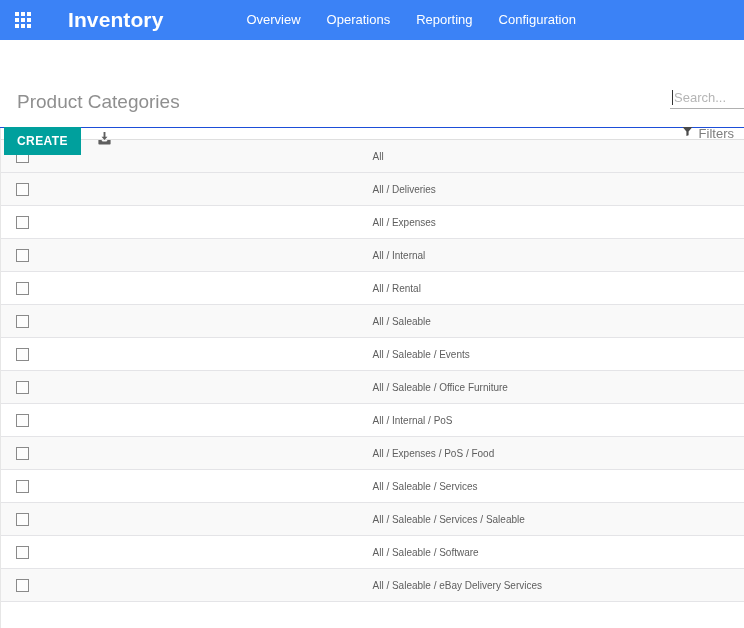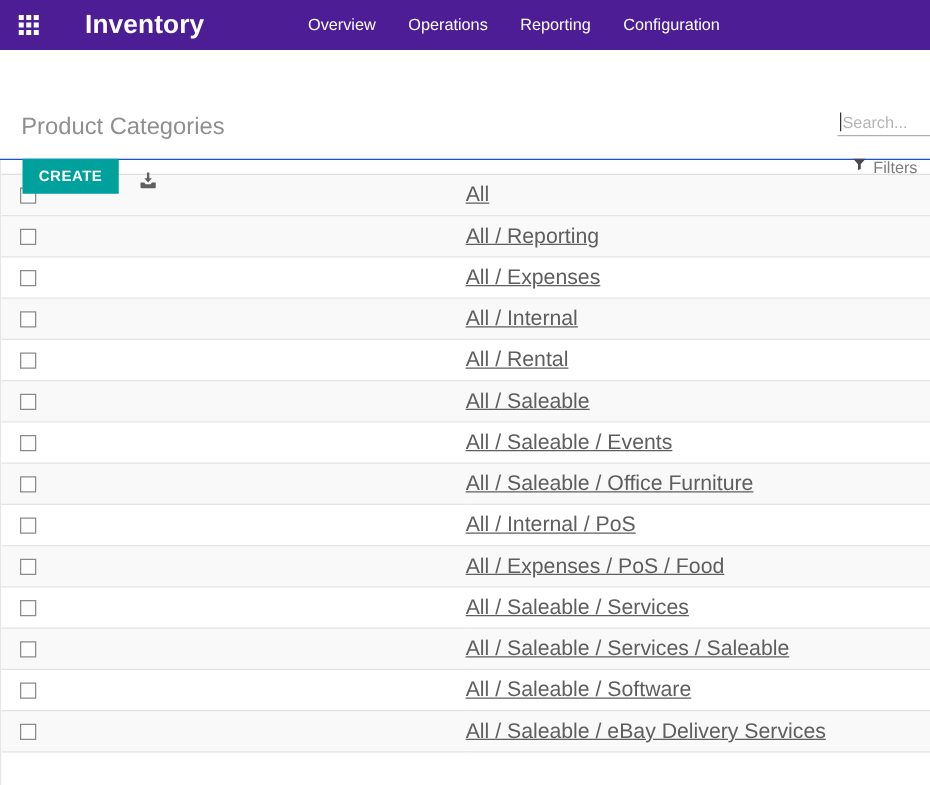--- a/index.html
+++ b/index.html
@@ -11,21 +11,21 @@
     height: 628px;
     background: #ffffff;
     font-family: "Liberation Sans", sans-serif;
     overflow: hidden;
     color: #4c4c4c;
   }
 
   
   .navbar {
     height: 40px;
-    background: #4c1d95;
+    background: #3b82f6;
     display: flex;
     align-items: center;
     position: relative;
   }
   .apps-grid {
     width: 46px;
     height: 40px;
     display: flex;
     align-items: center;
     justify-content: center;
@@ -80,24 +80,24 @@
     position: absolute;
     left: 17px;
     top: 51px;
     font-size: 19px;
     color: #8f8f8f;
     line-height: 22px;
     white-space: nowrap;
   }
   .btn-row {
     position: absolute;
-    left: 18px;
+    left: 4px;
     top: 87px;
     display: flex;
-    align-items: flex-end;
+    align-items: flex-start;
   }
   .btn-create {
     background: #00a09d;
     color: #ffffff;
     border: none;
     font-family: "Liberation Sans", sans-serif;
     font-size: 12px;
     font-weight: bold;
     letter-spacing: .4px;
     padding: 7px 13px 7px 13px;
@@ -194,26 +194,25 @@
     width: 13px;
     height: 13px;
     border: 1px solid #8a8a8a;
     background: #fdfdfd;
     display: block;
     box-sizing: border-box;
     cursor: pointer;
   }
   td.name-cell {
     padding: 0;
-    font-size: 17px;
+    font-size: 10px;
     color: #5e5e5e;
     vertical-align: middle;
     white-space: nowrap;
     cursor: pointer;
-    text-decoration: underline;
   }
   
   .list-wrap { border-left: 1px solid #e6e6e6; }
 </style>
 </head>
 <body>
 
 <div class="navbar">
 
   <div class="apps-grid">
@@ -284,21 +283,21 @@
         <tr class="odd">
           <td class="cb-cell">
             <span class="row-checkbox"></span>
           </td>
           <td class="name-cell">All</td>
         </tr>
         <tr class="odd">
           <td class="cb-cell">
             <span class="row-checkbox"></span>
           </td>
-          <td class="name-cell">All / Reporting</td>
+          <td class="name-cell">All / Deliveries</td>
         </tr>
         <tr class="even">
           <td class="cb-cell">
             <span class="row-checkbox"></span>
           </td>
           <td class="name-cell">All / Expenses</td>
         </tr>
         <tr class="odd">
           <td class="cb-cell">
             <span class="row-checkbox"></span>

